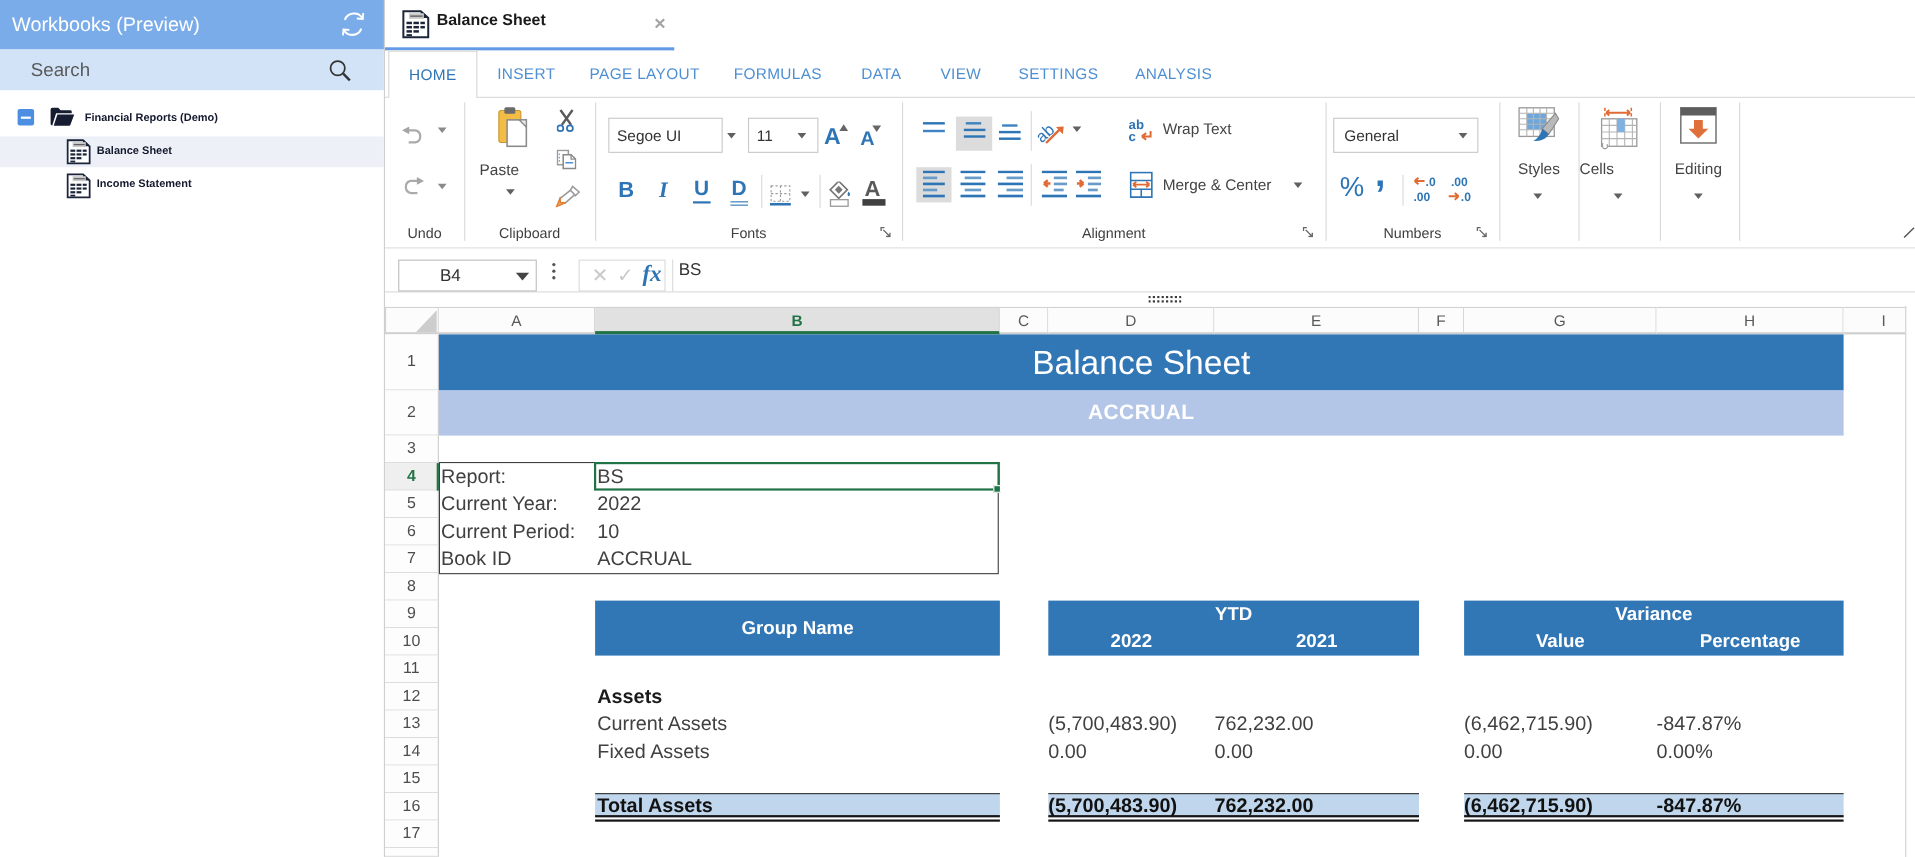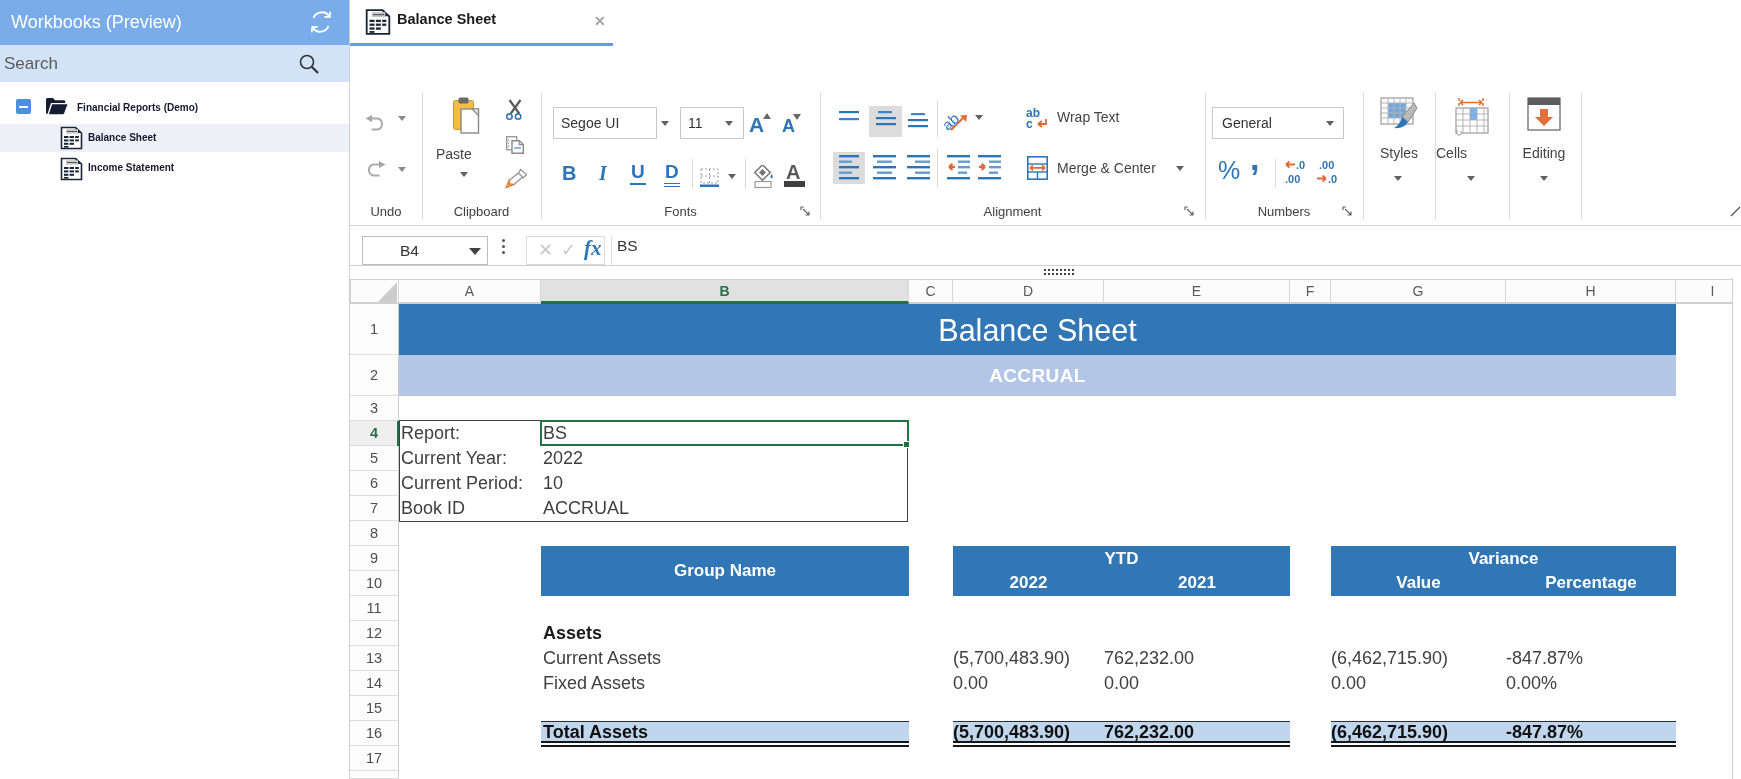--- a/index.html
+++ b/index.html
@@ -3,21 +3,21 @@
 <meta charset="utf-8">
 <style>
 *{box-sizing:border-box;margin:0;padding:0}
 body{width:1741px;height:779px;overflow:hidden;position:relative;background:#fff;
   font-family:"Liberation Sans",sans-serif;-webkit-font-smoothing:antialiased}
 .a{position:absolute}
 svg{display:block}
 
 #sb{left:0;top:0;width:350px;height:779px;background:#fff;border-right:1px solid #cfcfcf}
 #sb-head{left:0;top:0;width:349px;height:45px;background:#7BACEA;color:#fff;font-size:18px;line-height:45px;padding-left:11px}
-#sb-search{left:0;top:45px;width:349px;height:37px;background:#D2E3F8;color:#5a5a5a;font-size:17px;line-height:37px;padding-left:4px}
+#sb-search{left:0;top:45px;width:349px;height:37px;background:#D2E3F8;color:#5a5a5a;font-size:17px;line-height:37px;padding-left:28px}
 .trow{left:0;width:349px;font-weight:bold;color:#14192e;font-size:10px}
 
 #main{left:350px;top:0;width:1391px;height:779px}
 #tabbar{left:0;top:0;width:1391px;height:43px;background:#fff}
 #tabline{left:0;top:43px;width:263px;height:3px;background:#639AE6}
 #tabname{left:47px;top:11px;font-size:14.5px;font-weight:bold;color:#1a1a1a}
 #tabx{left:244px;top:13px;font-size:14px;color:#a3a3a3;font-weight:bold}
 #rtabs{left:0;top:46px;width:1391px;height:43px;background:#fff;border-bottom:1px solid #d4d4d4}
 .rtab{top:0;height:43px;line-height:43px;font-size:14px;letter-spacing:.3px;color:#4E8FD3;text-align:center;white-space:nowrap}
 #hometab{left:3px;top:0;width:81px;height:44px;background:#fff;border:1px solid #d4d4d4;border-bottom:none;color:#2E75B6}
@@ -119,20 +119,30 @@
         <rect x="9.6" y="13.4" width="4.4" height="2" fill="#1b2439"></rect>
         <rect x="15.2" y="13.4" width="3.6" height="2" fill="#1b2439"></rect>
       <rect x="4" y="16.8" width="4.4" height="2" fill="#1b2439"></rect>
         <rect x="9.6" y="16.8" width="4.4" height="2" fill="#1b2439"></rect>
       <rect x="4" y="20" width="4.4" height="1.6" fill="#1b2439"></rect>
     </svg>
     <span class="a" id="tabname">Balance Sheet</span>
     <span class="a" id="tabx">✕</span>
   </div>
   <div class="a" id="tabline"></div>
+  <div class="a" id="rtabs">
+    <div class="a rtab" id="hometab">HOME</div>
+    <div class="a rtab" style="left:102px">INSERT</div>
+    <div class="a rtab" style="left:186px">PAGE LAYOUT</div>
+    <div class="a rtab" style="left:317px">FORMULAS</div>
+    <div class="a rtab" style="left:433px">DATA</div>
+    <div class="a rtab" style="left:505px">VIEW</div>
+    <div class="a rtab" style="left:576px">SETTINGS</div>
+    <div class="a rtab" style="left:682px">ANALYSIS</div>
+  </div>
   <div class="a" id="ribbon">
 
     <div class="a gsep" style="left:72px"></div>
     <div class="a gsep" style="left:191px"></div>
     <div class="a gsep" style="left:470px"></div>
     <div class="a gsep" style="left:855px"></div>
     <div class="a gsep" style="left:1013px"></div>
     <div class="a gsep" style="left:1085px"></div>
     <div class="a gsep" style="left:1159px"></div>
     <div class="a gsep" style="left:1231px"></div>

